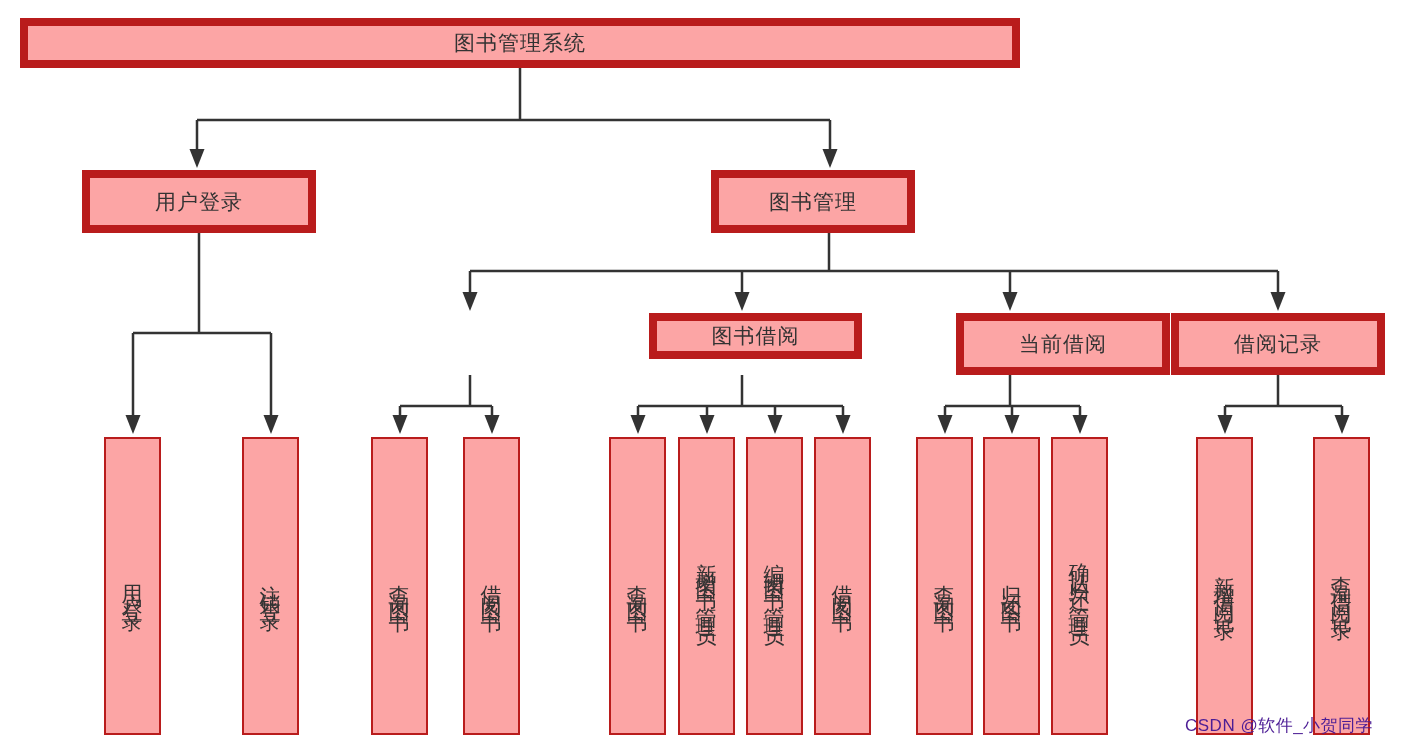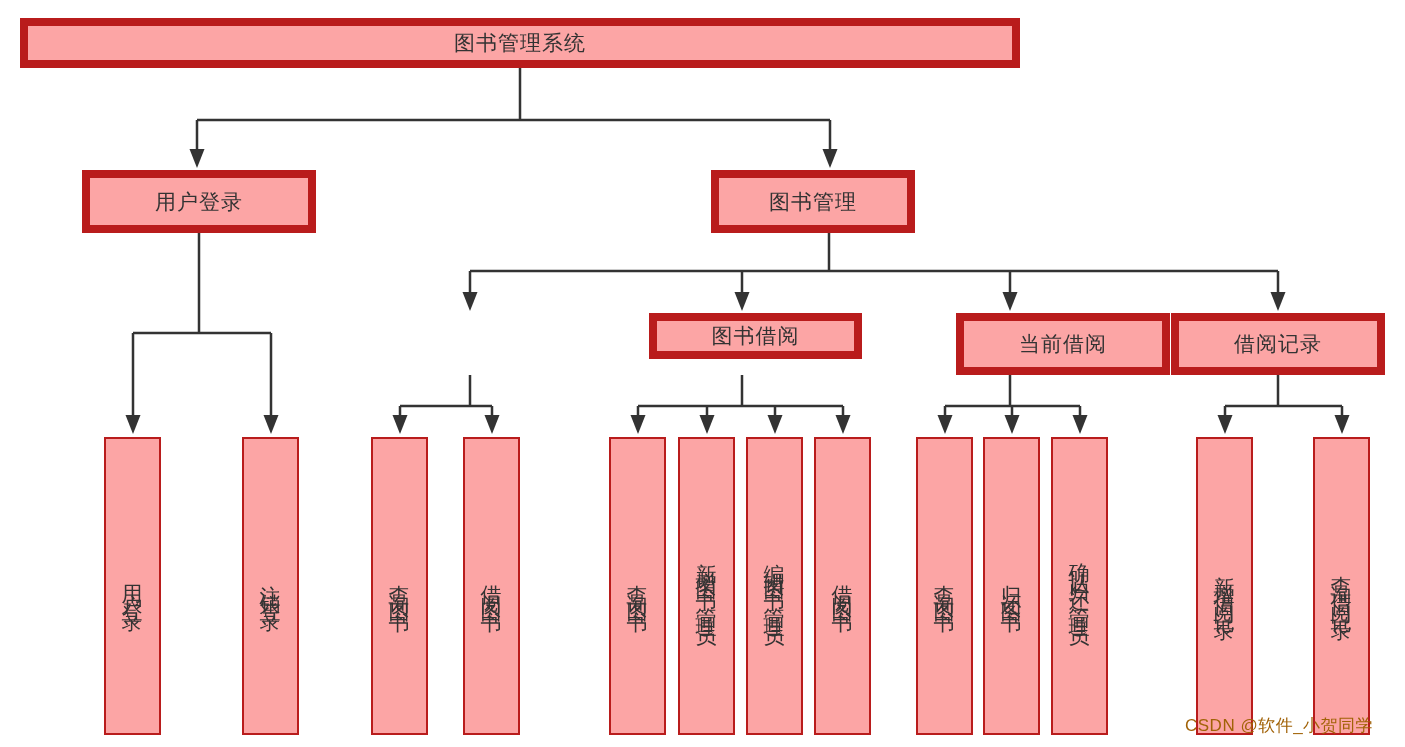--- a/index.html
+++ b/index.html
@@ -51,21 +51,21 @@
     font-size: 21px;
     letter-spacing: 9px;
     line-height: 1;
     color: #333333;
   }
   .watermark {
     position: absolute;
     left: 1185px;
     top: 714px;
     font-size: 17px;
-    color: #a16207;
+    color: #4c1d95;
     z-index: 3;
     white-space: nowrap;
     letter-spacing: 0.5px;
   }
 </style>
 </head>
 <body>
 
 <div class="diagram">
 

